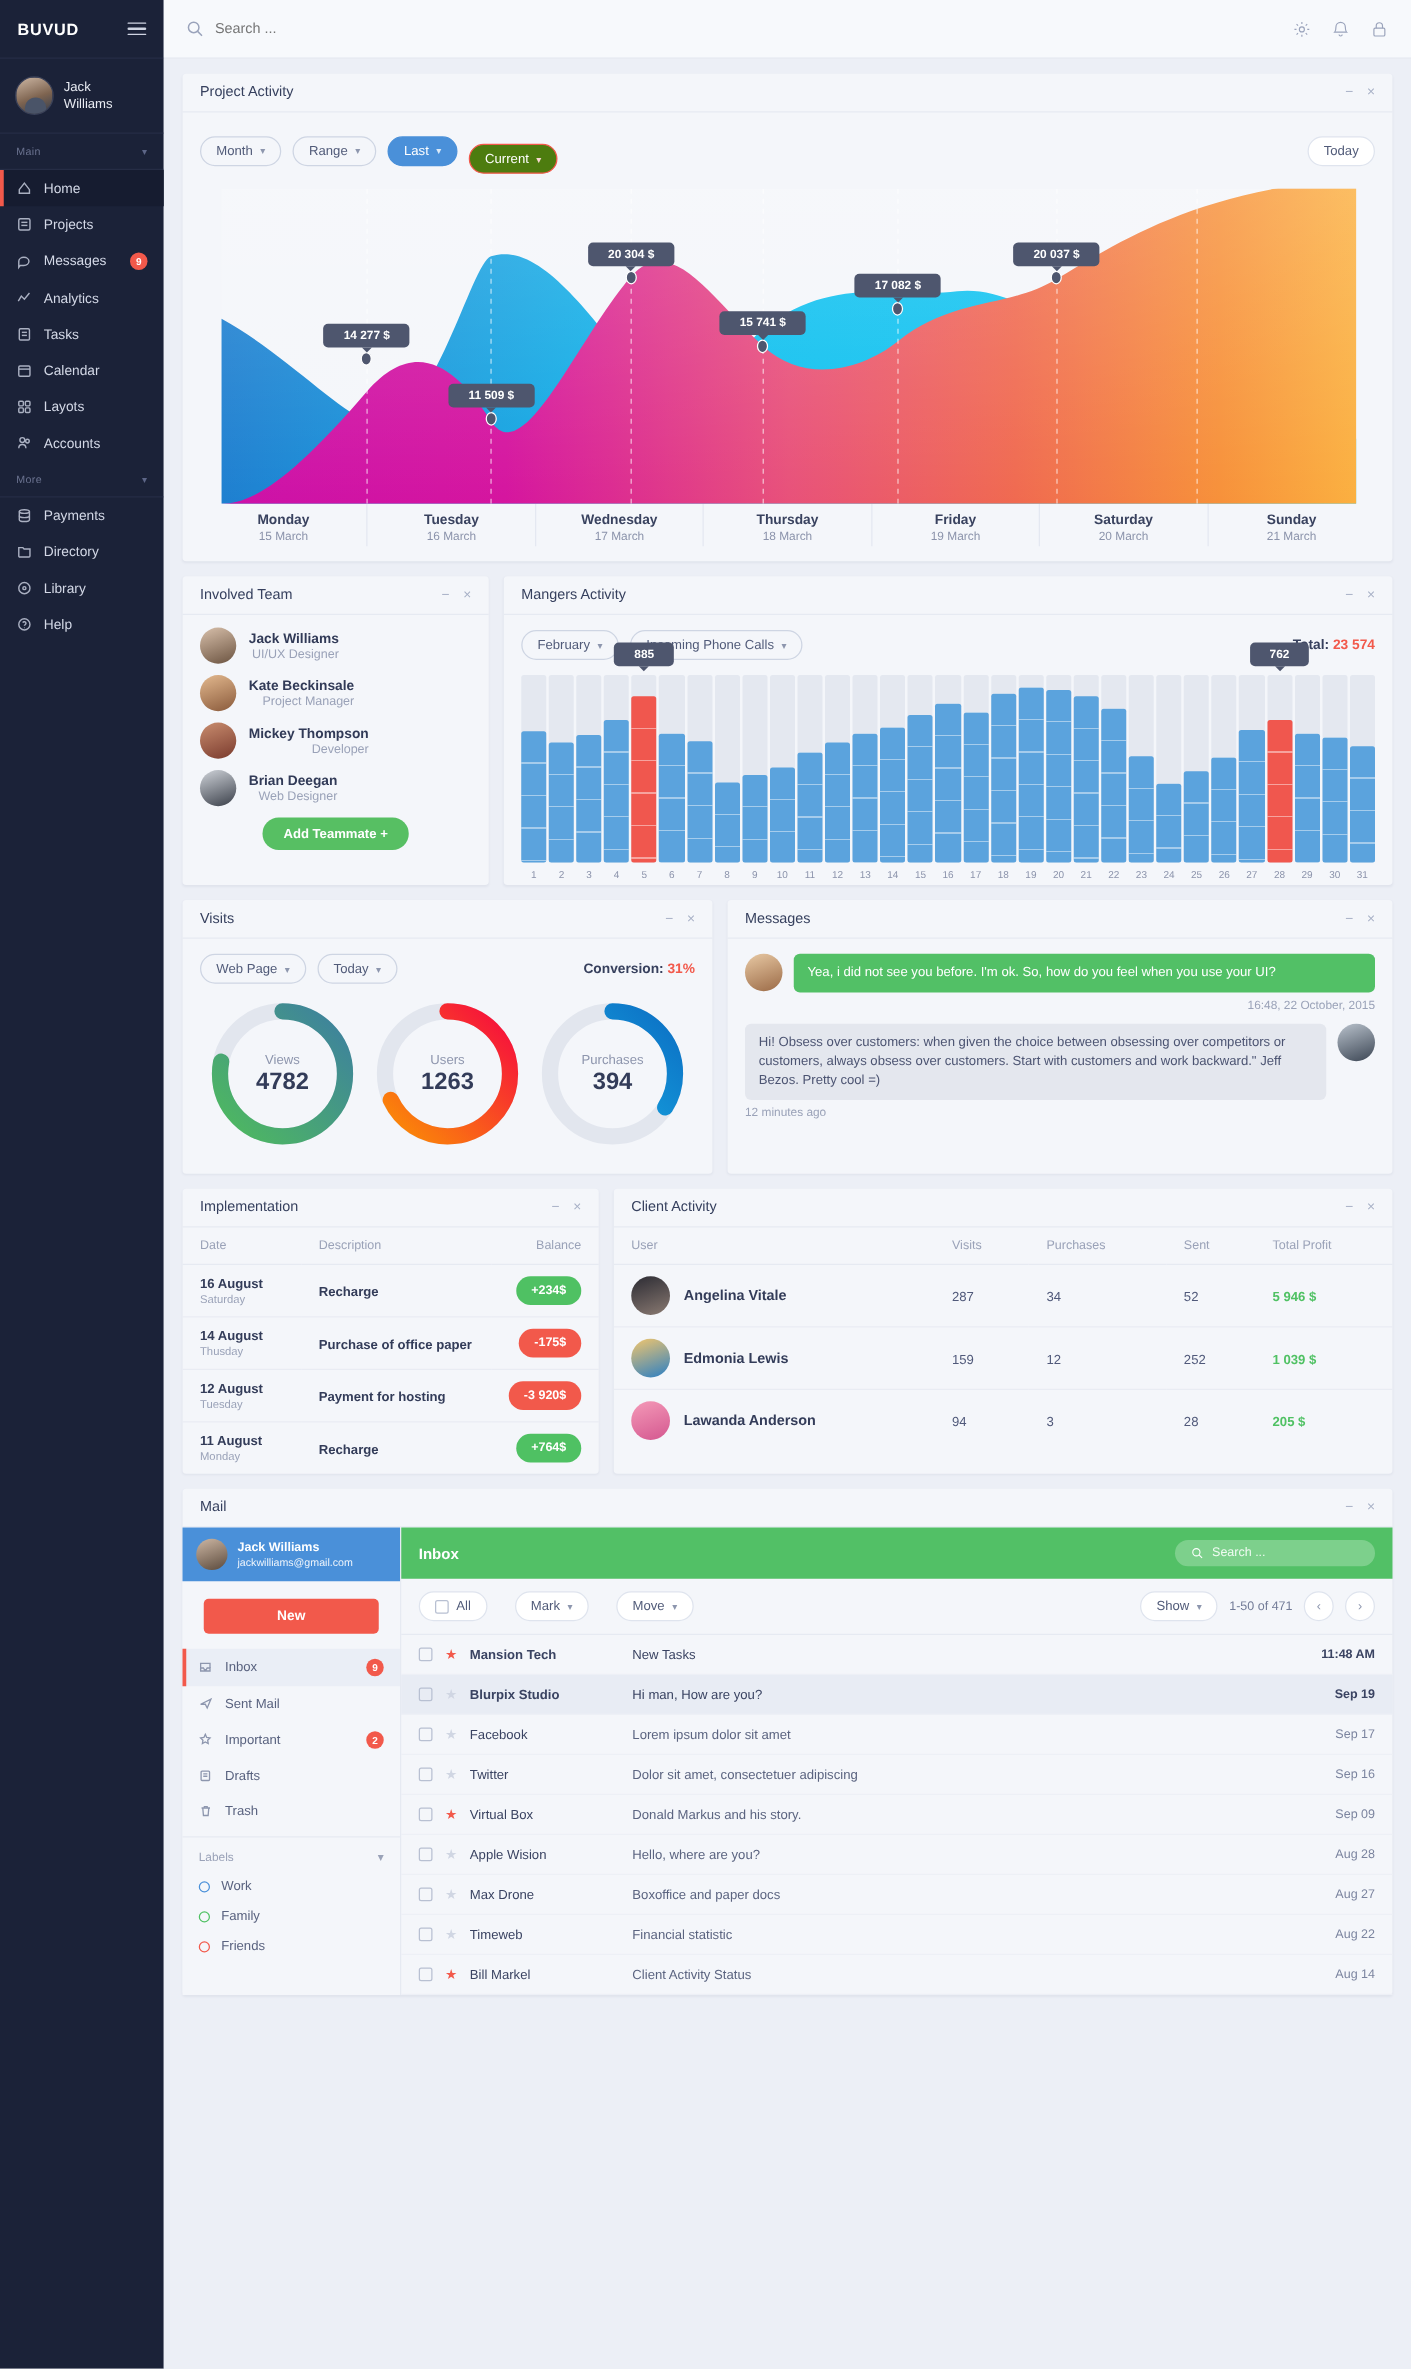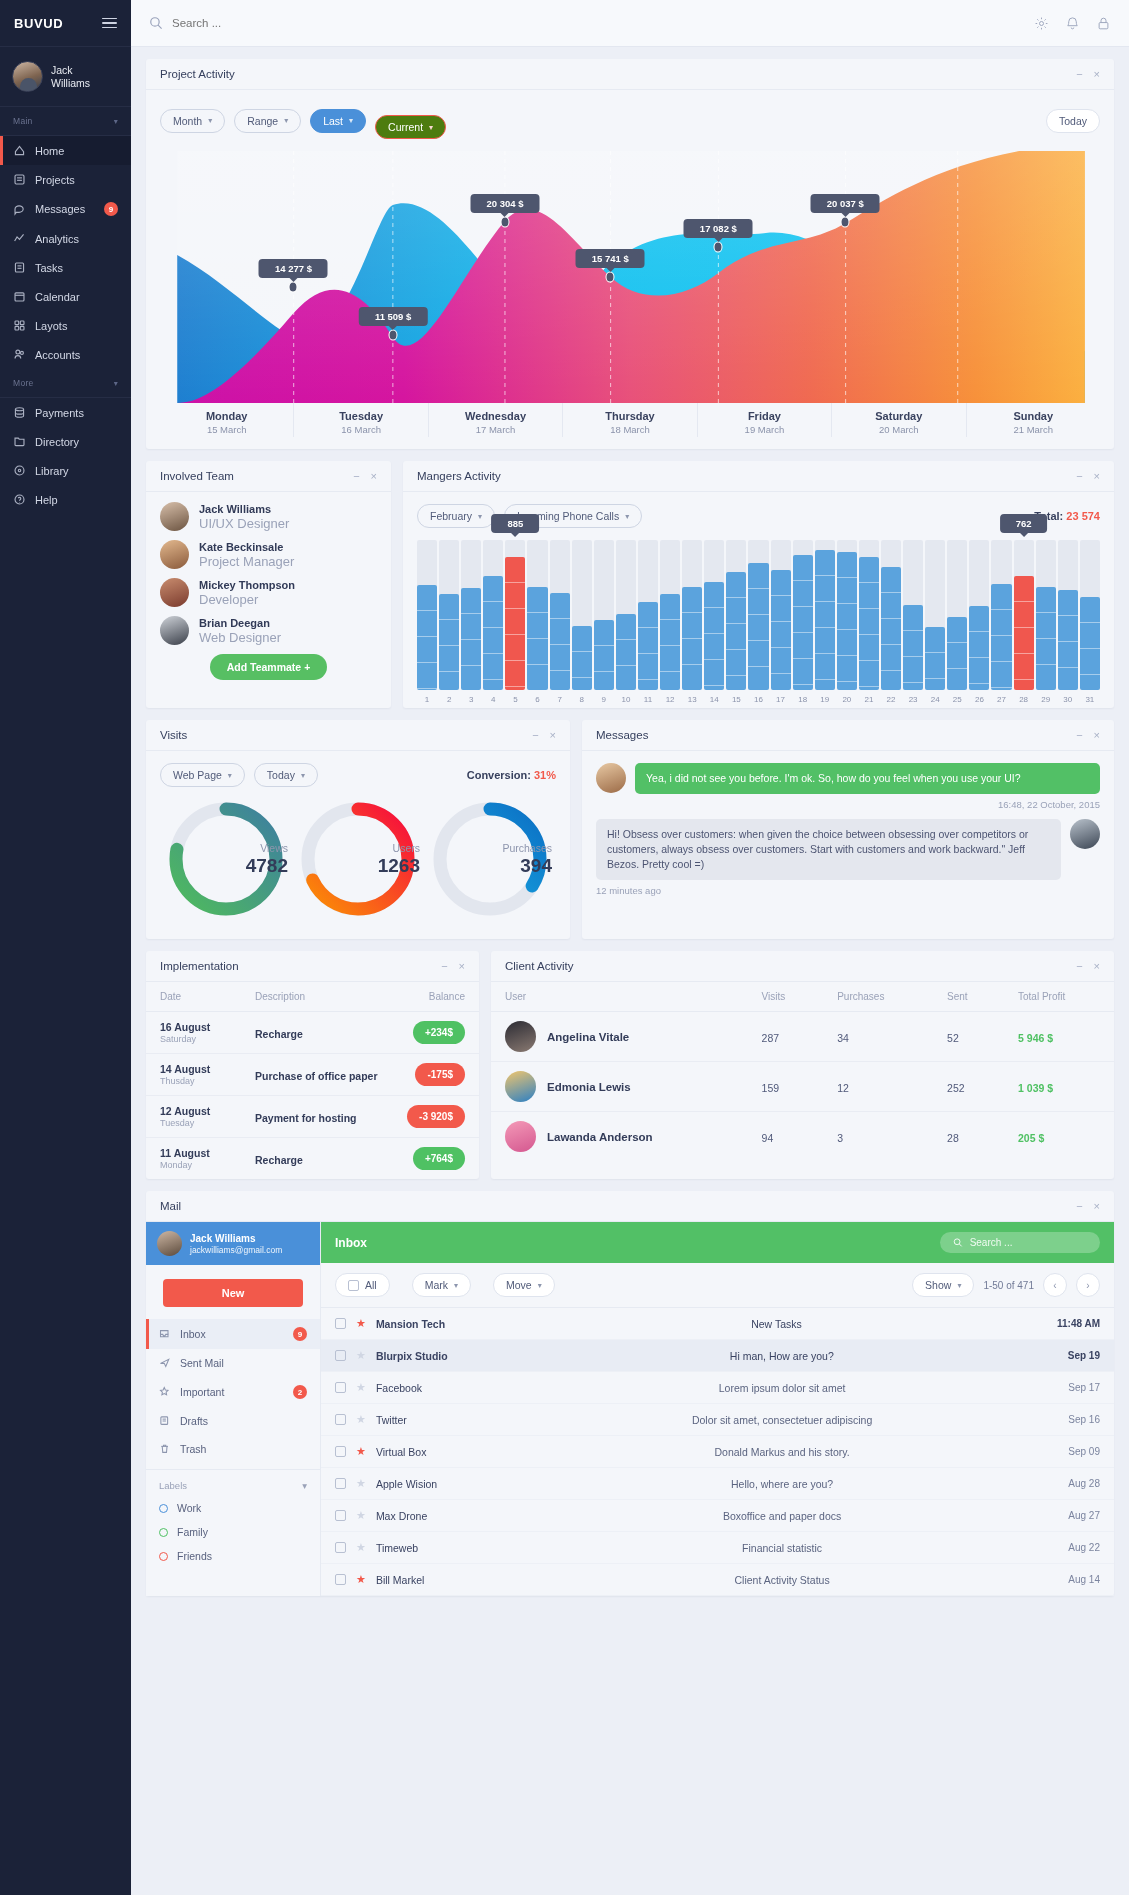--- a/index.html
+++ b/index.html
@@ -112,21 +112,21 @@
   .pa-dn { font-size: 11px; font-weight: bold; color: #39425f; }
   .pa-dd { font-size: 9.5px; color: #8b93ab; margin-top: 2px; }
 
   
   .row { display: flex; gap: 12px; }
   .team { width: 245px; flex: 0 0 245px; }
   .team-body { padding: 10px 14px 14px; }
   .tm { display: flex; align-items: center; gap: 10px; margin-bottom: 9px; }
   .tm-ava { width: 29px; height: 29px; border-radius: 50%; flex: 0 0 29px; position: relative; overflow: hidden; }
   .tm-n { font-size: 11px; font-weight: bold; color: #313a57; }
-  .tm-r { font-size: 13px; color: #9aa2b8; margin-top: 1px; }
+  .tm-r { font-size: 10px; color: #9aa2b8; margin-top: 1px; text-align: right; }
   .btn-add {
     display: block; margin: 6px auto 0; background: #57bf63; color: #fff; border: none;
     border-radius: 20px; padding: 7px 17px; font-size: 10.5px; font-weight: bold;
     cursor: pointer; font-family: inherit;
   }
 
   .mang { flex: 1; }
   .mg-bar { display: flex; align-items: center; gap: 9px; padding: 12px 14px 6px; }
   .mg-total { margin-left: auto; font-size: 11px; font-weight: bold; color: #37405d; }
   .mg-total b { color: #f2594b; }
@@ -145,21 +145,21 @@
   .mg-lb { flex: 1; text-align: center; font-size: 8px; color: #8b93ab; }
 
   
   .visits { width: 424px; flex: 0 0 424px; }
   .vs-bar { display: flex; align-items: center; gap: 9px; padding: 12px 14px 4px; }
   .vs-conv { margin-left: auto; font-size: 11px; font-weight: bold; color: #37405d; }
   .vs-conv b { color: #f2594b; }
   .donuts { display: flex; justify-content: space-around; padding: 6px 14px 18px; }
   .donut { position: relative; width: 124px; height: 124px; }
   .donut svg { transform: rotate(-90deg); }
-  .dlbl { position: absolute; inset: 0; display: flex; flex-direction: column; align-items: flex-end; justify-content: center; }
+  .dlbl { position: absolute; inset: 0; display: flex; flex-direction: column; align-items: center; justify-content: center; }
   .dlbl .t { font-size: 10.5px; color: #8d95ad; }
   .dlbl .v { font-size: 19px; font-weight: bold; color: #333c59; margin-top: 1px; }
 
   .msgs { flex: 1; }
   .msgs-body { padding: 12px 14px 14px; }
   .msg { display: flex; gap: 9px; margin-bottom: 9px; align-items: flex-start; }
   .m-ava { width: 30px; height: 30px; border-radius: 50%; flex: 0 0 30px; overflow: hidden; position: relative; }
   .bub-g { background: #52c066; color: #fff; border-radius: 5px; padding: 8px 11px; font-size: 10.5px; line-height: 15px; }
   .bub-gr { background: #e4e7ee; color: #4c5472; border-radius: 5px; padding: 8px 11px; font-size: 10.5px; line-height: 15px; }
   .m-time { font-size: 9.5px; color: #9aa2b8; margin-top: 5px; }
@@ -219,21 +219,21 @@
   .cbx { width: 11px; height: 11px; border: 1.3px solid #b8c0d2; border-radius: 2px; display: inline-block; flex: 0 0 11px; }
   .mlt-r { margin-left: auto; display: flex; align-items: center; gap: 9px; }
   .pg { font-size: 10px; color: #727b97; }
   .arw { width: 24px; height: 24px; border: 1px solid #dfe4ee; border-radius: 50%; background:#fff; display:flex; align-items:center; justify-content:center; font-size:10px; color:#8d96ae; cursor:pointer; }
   .mrow { display: flex; align-items: center; gap: 10px; padding: 9px 14px; border-bottom: 1px solid #edf0f6; font-size: 10.5px; }
   .mrow.sel { background: #e8ecf4; }
   .mrow .star { font-size: 11px; color: #d0d6e3; }
   .mrow .star.on { color: #f2594b; }
   .mrow .frm { width: 120px; flex: 0 0 120px; color: #3a4362; }
   .mrow.unread .frm { font-weight: bold; }
-  .mrow .sub { flex: 1; color: #5b6480; text-align: center; }
+  .mrow .sub { flex: 1; color: #5b6480; }
   .mrow.unread .sub { color: #3a4362; }
   .mrow .dt { color: #7b849f; font-size: 10px; }
   .mrow.unread .dt { font-weight: bold; color:#3a4362; }
 </style>
 </head>
 <body>
 
 <div class="app">
 
   <aside class="sidebar">

